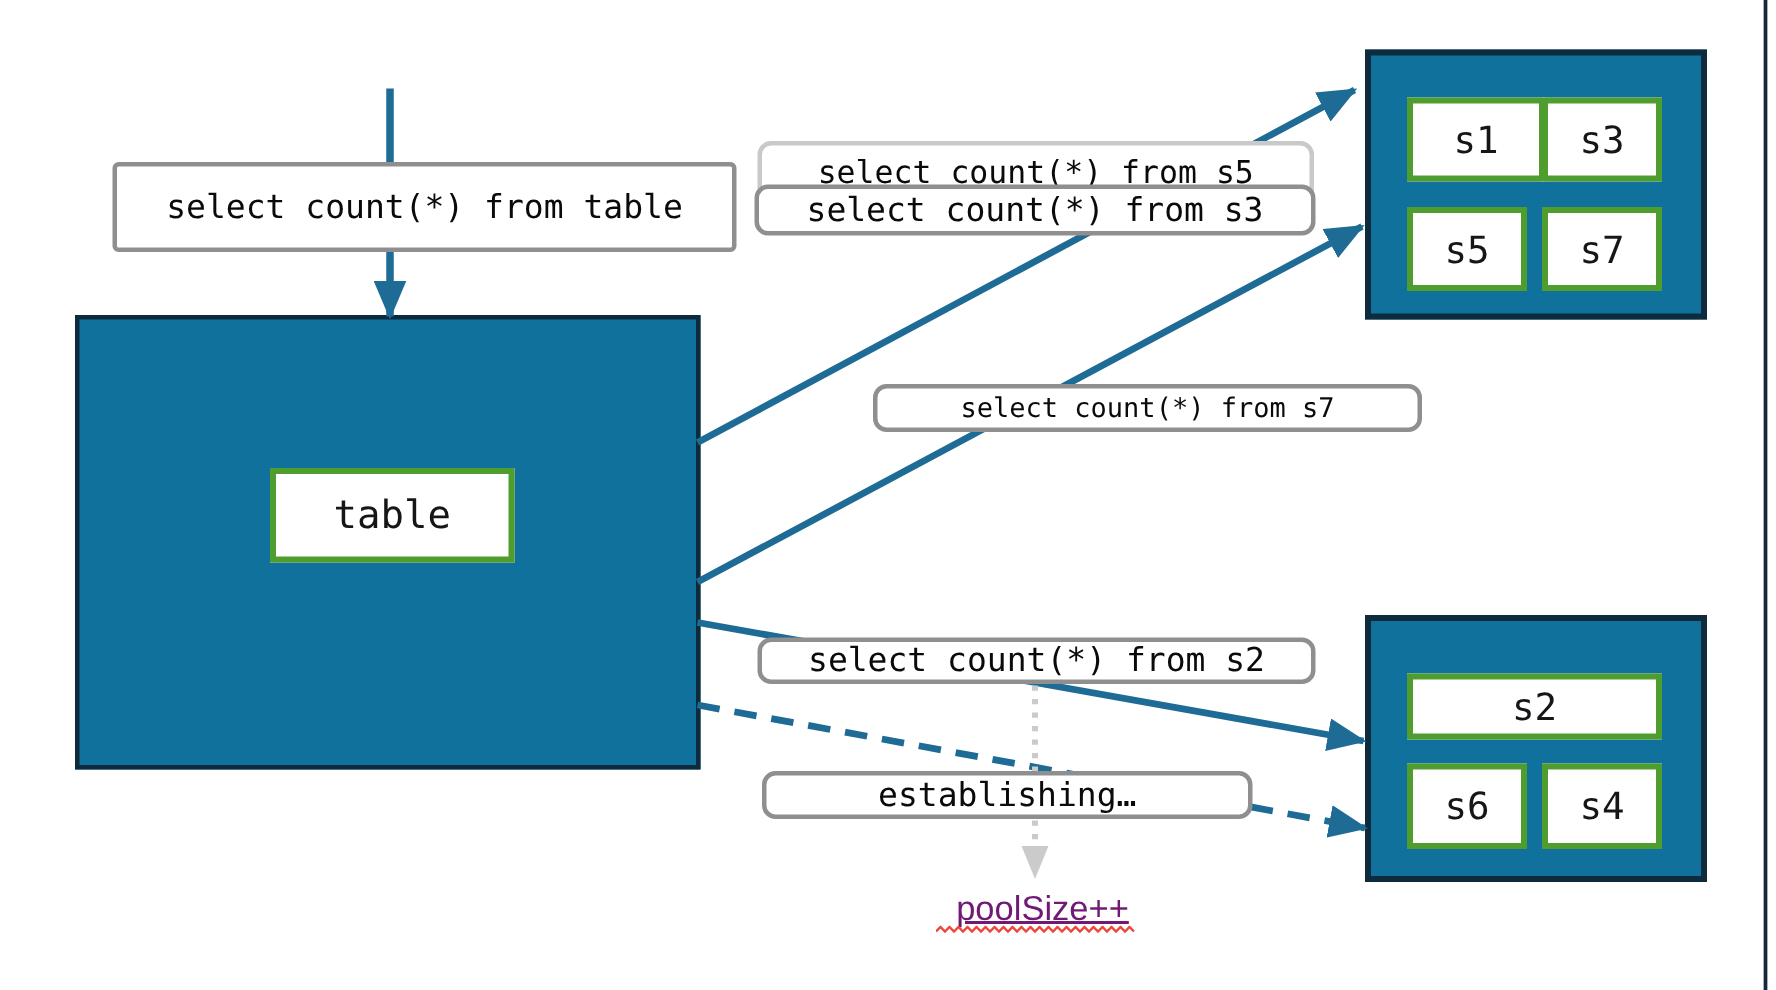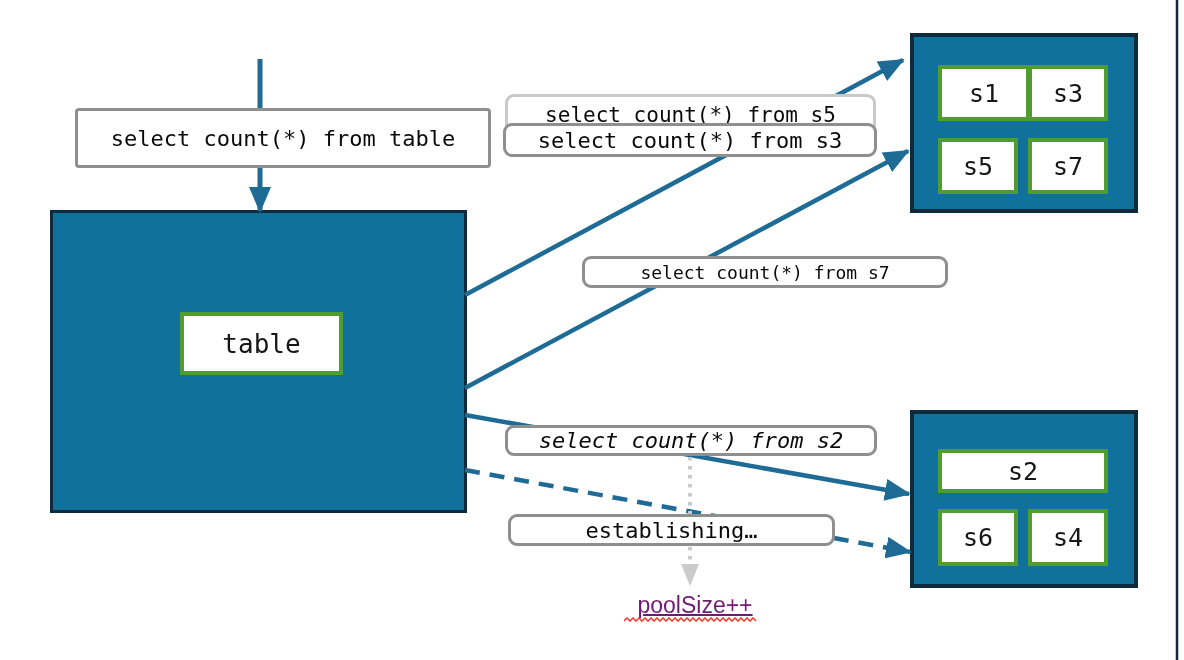--- a/index.html
+++ b/index.html
@@ -22,21 +22,21 @@
   .pos-s6{left:24px;top:95px;width:80px;height:57px;font-size:25px;}
   .pos-s4{left:114px;top:95px;width:80px;height:57px;font-size:25px;}
   
   .qlabel{position:absolute;background:#fff;border:3px solid #8F8F8F;border-radius:9px;
           box-sizing:border-box;display:flex;align-items:center;justify-content:center;
           color:#0a0a0a;z-index:3;white-space:pre;}
   .q-table{left:51px;top:108px;width:416px;height:60px;font-size:22px;border-radius:4px;margin-left:24px;}
   .q-s5{left:505px;top:94px;width:371px;height:41px;font-size:21px;border-color:#C9C9C9;border-width:3px;z-index:3;}
   .q-s3{left:503px;top:123px;width:374px;height:34px;font-size:22px;z-index:4;}
   .q-s7{left:582px;top:256px;width:366px;height:32px;font-size:18px;}
-  .q-s2{left:505px;top:425px;width:372px;height:31px;font-size:22px;font-style:italic;}
+  .q-s2{left:505px;top:425px;width:372px;height:31px;font-size:22px;}
   .q-est{left:508px;top:514px;width:327px;height:32px;font-size:22px;}
   
   .arrows{position:absolute;left:0;top:0;z-index:2;}
   
   .pool{position:absolute;left:585px;top:592px;width:220px;text-align:center;z-index:3;
         font-family:"Liberation Sans","DejaVu Sans",sans-serif;font-size:23px;color:#701a75;}
   .pool-text{text-decoration:underline;text-decoration-thickness:1.5px;}
   .squiggle{position:absolute;left:624px;top:617px;z-index:3;}
 </style>
 </head>

